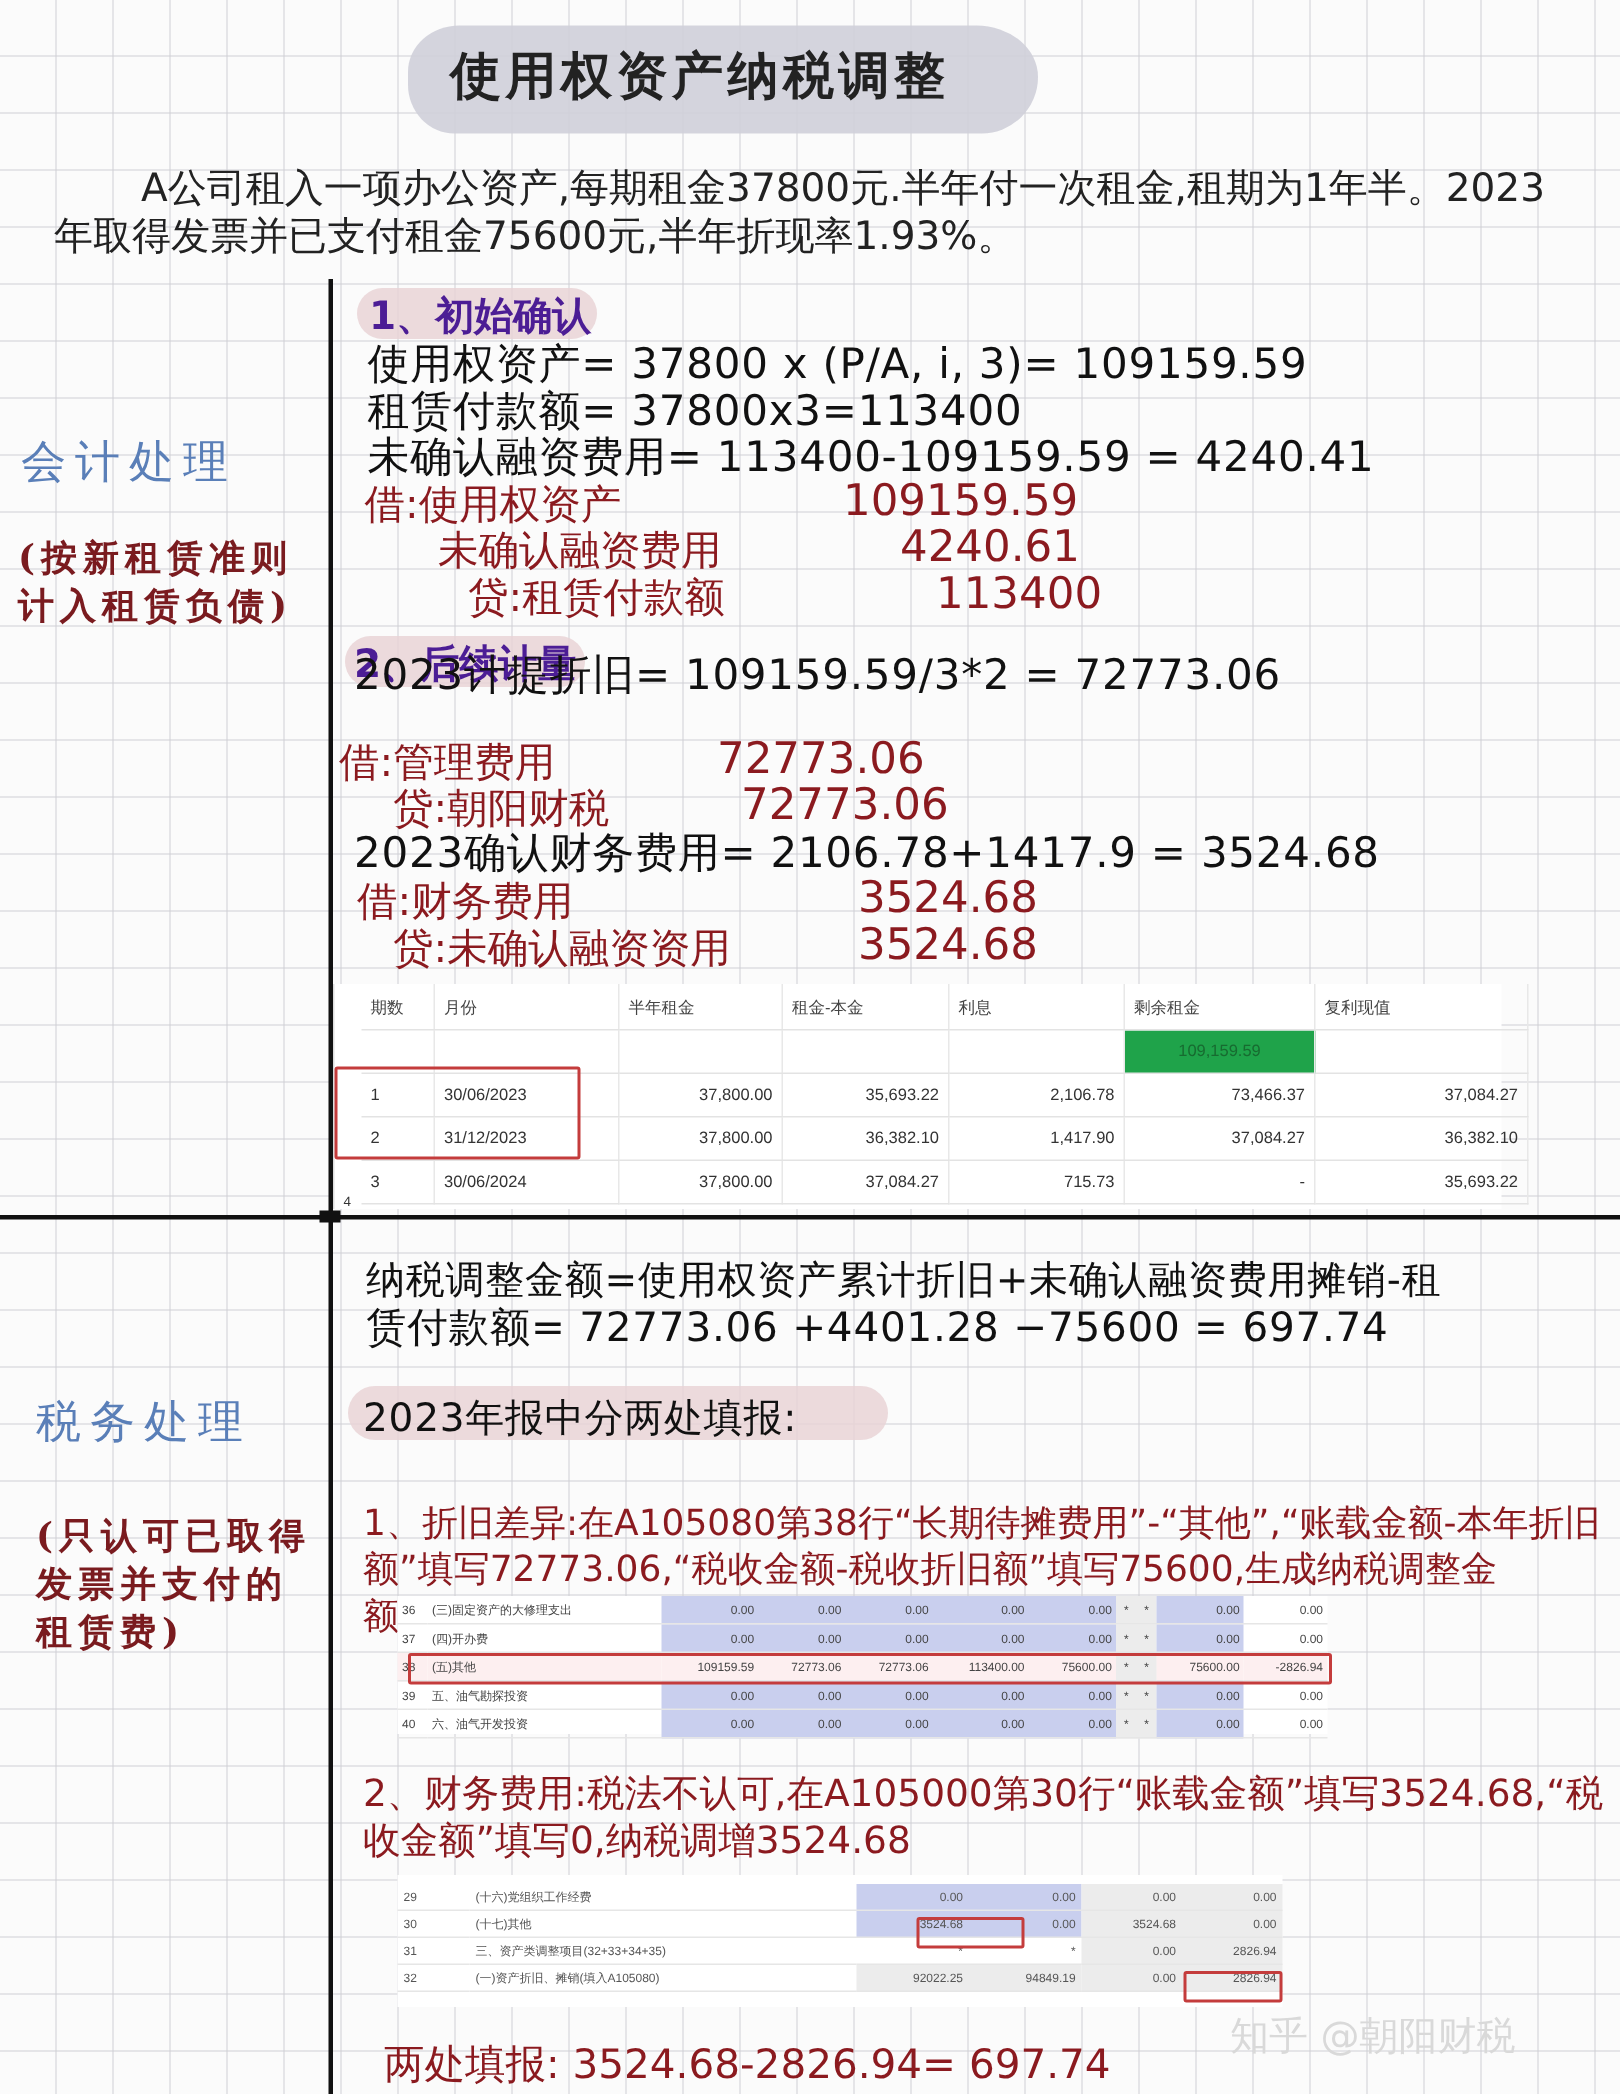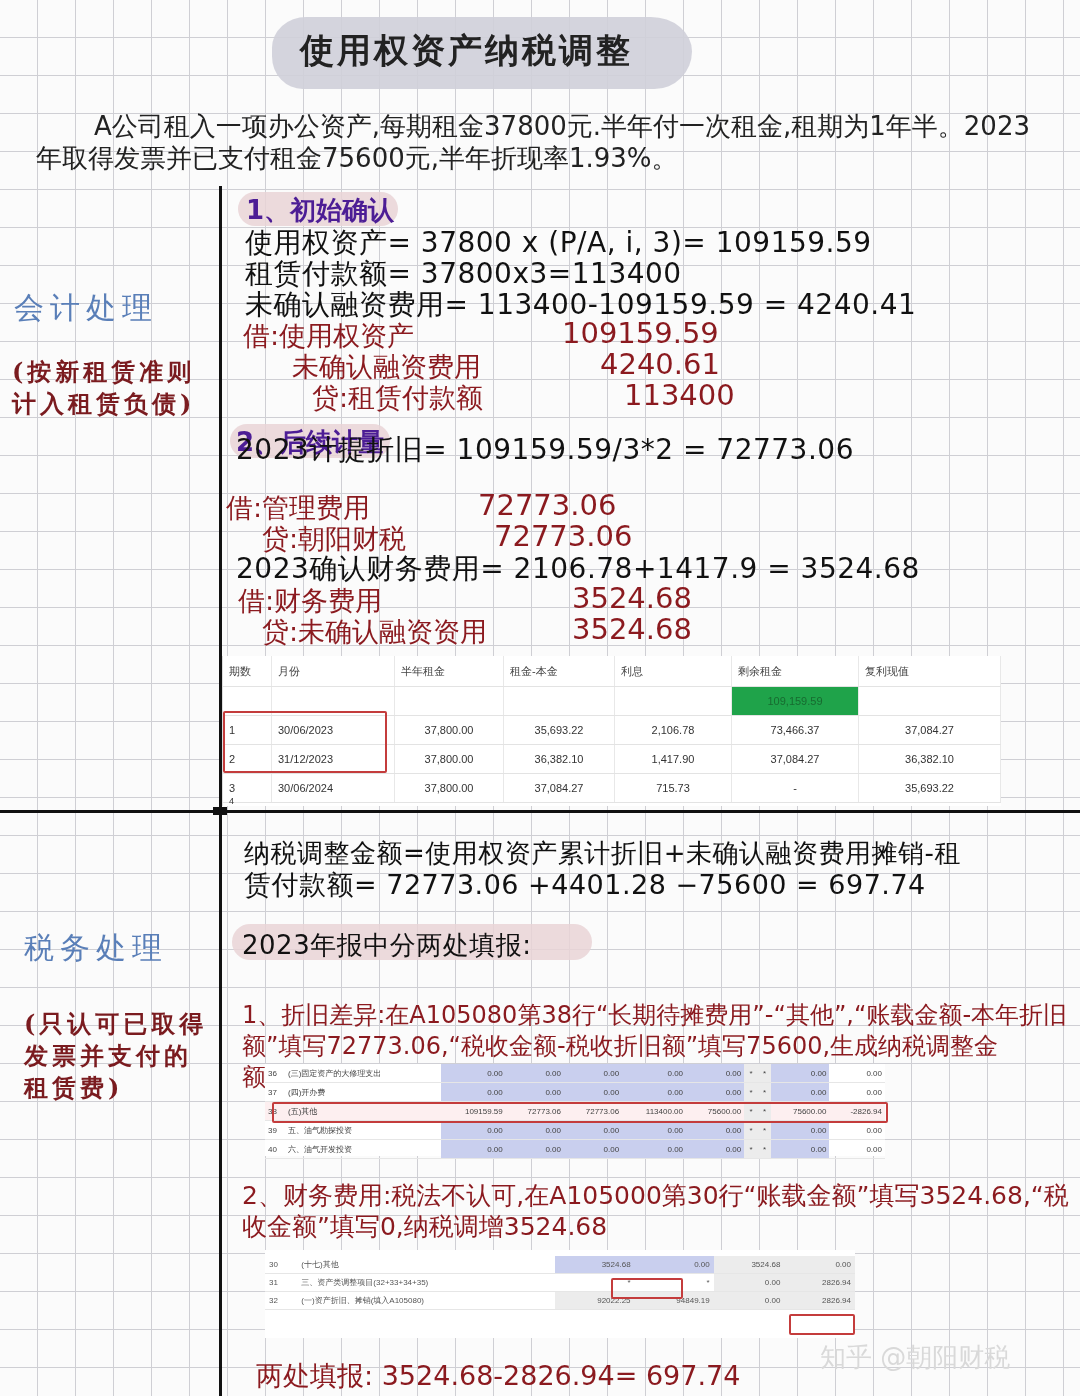--- a/index.html
+++ b/index.html
@@ -31,24 +31,24 @@
   .sec-blob { position:absolute; background:#e9d4d6; border-radius:30px; opacity:.85; }
   .sec { font-size:26px; font-weight:bold; color:#4c1d95; }
   .line { font-size:28px; color:#111; letter-spacing:.5px; }
   .red { color:#8b1a1f; font-size:27px; }
   .rednum { color:#8b1a1f; font-size:29px; }
   .sched {
     position:absolute; left:222px; top:656px; width:778px; height:150px;
     background:#fff; font-family:"Liberation Sans", sans-serif; font-size:11px; color:#333;
     border-left:1px solid #ddd;
   }
-  .sched table { border-collapse:collapse; width:100%; }
+  .sched table { border-collapse:collapse; width:100%;margin-left:18px; }
   .sched td, .sched th { border-bottom:1px solid #e3e3e3; border-right:1px solid #e8e8e8; height:28px; padding:0 6px; font-weight:normal; }
   .sched th { text-align:left; height:30px; color:#444; }
-  .sched td.n { text-align:center; }
+  .sched td.n { text-align:right; }
   .sched .green { background:#1fa34a; text-align:center; color:#176b30; }
   .redbox { position:absolute; border:2px solid #c43c3c; border-radius:2px; }
   .tax1 {
     position:absolute; left:265px; top:1064px; width:620px; height:92px;
     background:#fff; font-family:"Liberation Sans", sans-serif; font-size:8px; color:#444;
   }
   .tax1 table, .tax2 table { border-collapse:collapse; width:100%; }
   .tax1 td { height:18px; border-bottom:1px solid #e6e6e6; padding:0 3px; }
   .tax1 td.n { text-align:right; }
   .tax1 td.b { background:#c9cfee; }
@@ -237,20 +237,28 @@
   </tbody>
     </table>
   <div class="redbox" style="left:7px;top:38px;width:612px;height:17px;"></div>
 </div>
 
 <div class="abs red" style="left:242px;top:1180px;width:830px;white-space:normal;line-height:31px;font-size:25px;">2、财务费用:税法不认可,在A105000第30行“账载金额”填写3524.68,“税收金额”填写0,纳税调增3524.68</div>
 
 <div class="tax2">
   <table style="margin-top:6px;">
     <tbody>
+        <tr>
+      <td style="width:40px">29</td>
+      <td style="width:250px">(十六)党组织工作经费</td>
+      <td class="n b">0.00</td>
+      <td class="n b">0.00</td>
+      <td class="n g">0.00</td>
+      <td class="n g">0.00</td>
+    </tr>
     <tr>
       <td>30</td>
       <td>(十七)其他</td>
       <td class="n b">3524.68</td>
       <td class="n b">0.00</td>
       <td class="n g">3524.68</td>
       <td class="n g">0.00</td>
     </tr>
     <tr>
       <td>31</td>

